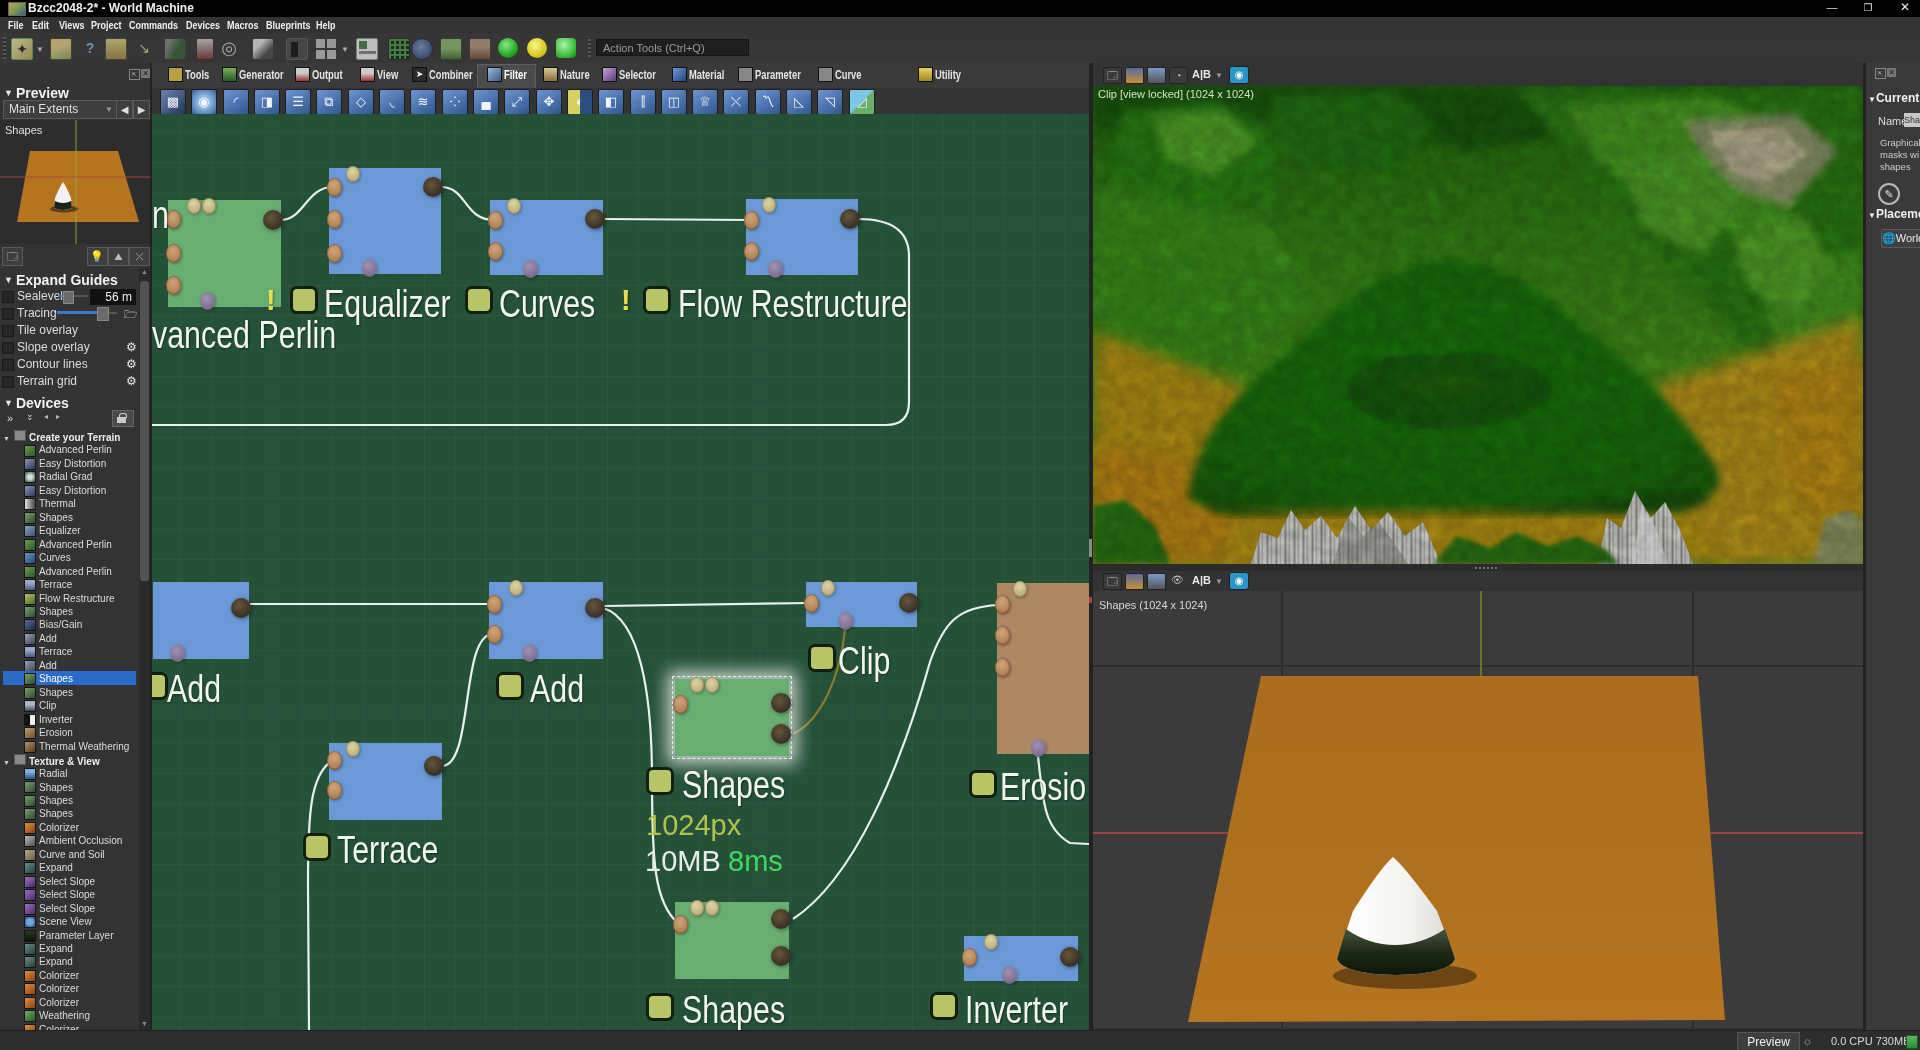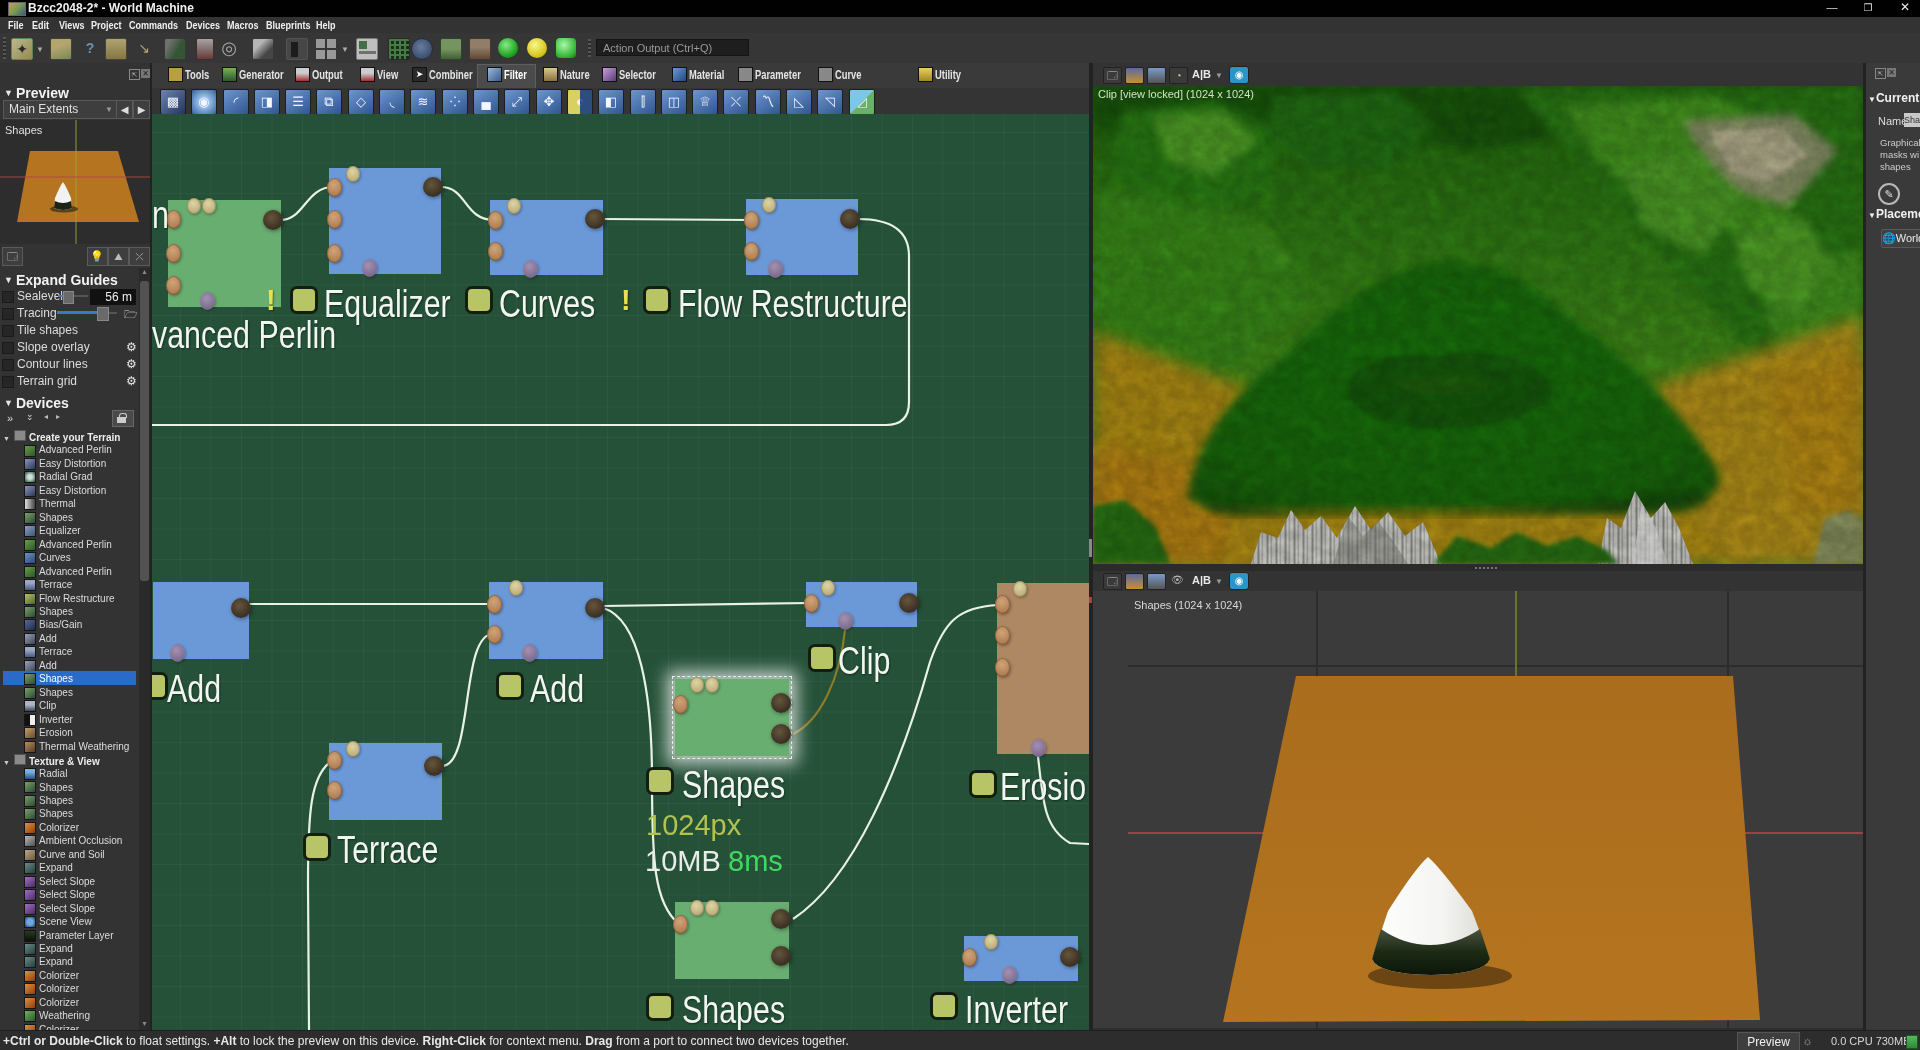--- a/index.html
+++ b/index.html
@@ -43,21 +43,21 @@
 .port{position:absolute;border-radius:50%;}
 .pin{width:15px;height:19px;background:radial-gradient(circle at 45% 35%,#d0a478,#b28156 65%,#875f3c);box-shadow:1px 1px 3px rgba(0,0,0,0.35),inset 0 0 0 1px rgba(60,40,20,0.35);}
 .ptop{width:14px;height:16px;background:radial-gradient(circle at 45% 35%,#ded4a4,#bcae7c 70%,#92835a);box-shadow:1px 1px 3px rgba(0,0,0,0.3),inset 0 0 0 1px rgba(70,60,30,0.3);}
 .pout{width:20px;height:20px;margin-left:-2px;background:radial-gradient(circle at 42% 38%,#66553c,#3f3426 60%,#2a2217);box-shadow:1px 1px 4px rgba(0,0,0,0.45);}
 .ppur{width:15px;height:18px;background:radial-gradient(circle at 42% 35%,#a291b0,#7e6c90 70%,#5a4c6a);box-shadow:1px 1px 3px rgba(0,0,0,0.3);}
 
 #rt-toolbar{left:1093px;top:63px;width:770px;height:23px;background:#333;}
 #rb-toolbar{left:1093px;top:571px;width:770px;height:20px;background:#333;}
 .vico{position:absolute;width:17px;height:15px;border:1px solid #222;border-radius:2px;font-size:10px;text-align:center;line-height:15px;color:#ddd;background:#444;}
 #view-a{left:1093px;top:86px;width:770px;height:478px;background:#2c6d14;overflow:hidden;}
-#view-b{left:1093px;top:591px;width:770px;height:437px;background:#3b3b3b;overflow:hidden;padding-left:35px;}
+#view-b{left:1093px;top:591px;width:770px;height:437px;background:#3b3b3b;overflow:hidden;}
 #splitter{left:1093px;top:564px;width:770px;height:7px;background:#2b2b2b;}
 
 #farpanel{left:1866px;top:63px;width:54px;height:967px;background:#3a3a3a;color:#e0e0e0;overflow:hidden;}
 
 #statusbar{left:0;top:1030px;width:1920px;height:20px;background:#2d2d2d;border-top:1px solid #1f1f1f;color:#e8e8e8;font-size:12px;line-height:20px;}
 .sep-v{position:absolute;background:#222;}
 </style>
 </head>
 <body>
 <div id="app">
@@ -108,21 +108,21 @@
       </div>
     <div class="tbtn" style="left:388px;background:#1a3a1a;border:1px solid #333;background-image:repeating-linear-gradient(to right,#4a9a4a 0 2px,transparent 2px 5px),repeating-linear-gradient(#4a9a4a 0 2px,transparent 2px 5px);"></div>
     <div class="tbtn" style="left:411px;background:radial-gradient(circle at 45% 40%,#7a9ac8,#2a4a78);border:1px solid #335;border-radius:50%;"></div>
     <div class="tbtn" style="left:440px;background:linear-gradient(#88b868 50%,#4a7838);border:1px solid #353;"></div>
     <div class="tbtn" style="left:469px;background:linear-gradient(#b89878 40%,#7a5838);border:1px solid #543;"></div>
     <div class="tbtn" style="left:498px;filter:none;background:radial-gradient(circle at 40% 35%,#88e888,#22a822 60%,#0a680a);border-radius:50%;"></div>
     <div class="tbtn" style="left:527px;filter:none;background:radial-gradient(circle at 40% 35%,#f8f888,#d8c822 60%,#a89408);border-radius:50%;"></div>
     <div class="tbtn" style="left:556px;filter:none;background:radial-gradient(circle at 40% 35%,#a8f8a8,#38b838 65%,#187818);border-radius:4px;"></div>
     <div class="grip" style="left:588px;top:39px;height:18px;"></div>
   </div>
-  <div id="search">Action Output (Ctrl+Q)</div>
+  <div id="search">Action Tools (Ctrl+Q)</div>
   <div class="abs" id="leftpanel">
     <div style="position:absolute;left:129px;top:6px;width:9px;height:9px;border:1px solid #888;color:#aaa;font-size:7px;line-height:9px;text-align:center;">⇱</div>
     <div style="position:absolute;left:141px;top:6px;width:9px;height:9px;background:#777;color:#222;font-size:8px;line-height:9px;text-align:center;">✕</div>
     <div class="hdr" style="left:4px;top:22px;">Preview</div>
     <div style="position:absolute;left:3px;top:37px;width:110px;height:17px;background:#3e3e3e;border:1px solid #5a5a5a;color:#e0e0e0;font-size:12px;line-height:17px;padding-left:5px;">Main Extents<span style="position:absolute;right:6px;top:0px;color:#999;font-size:8px;">▼</span></div>
     <div style="position:absolute;left:116px;top:37px;width:15px;height:17px;background:#3e3e3e;border:1px solid #5a5a5a;color:#ddd;font-size:10px;line-height:17px;text-align:center;">◀</div>
     <div style="position:absolute;left:133px;top:37px;width:15px;height:17px;background:#3e3e3e;border:1px solid #5a5a5a;color:#ddd;font-size:10px;line-height:17px;text-align:center;">▶</div>
 
     <div id="minipreview" style="position:absolute;left:0px;top:57px;width:151px;height:124px;background:#2d2d2d;overflow:hidden;">
       <svg width="151" height="124">
@@ -148,21 +148,21 @@
       <div style="position:absolute;left:58px;top:232px;width:5px;height:2px;background:#4a7ab8;"></div>
       <div style="position:absolute;left:63px;top:228px;width:9px;height:11px;background:#6a6a6a;border:1px solid #888;"></div>
       <div style="position:absolute;left:90px;top:226px;width:46px;height:16px;background:#111;color:#eee;font-size:12px;line-height:16px;text-align:right;padding-right:4px;box-sizing:border-box;">56 m</div>
     <div class="cb" style="left:2px;top:245px;"></div>
       <div class="lrow" style="left:17px;top:243px;">Tracing</div>
       <div style="position:absolute;left:57px;top:249px;width:60px;height:2px;background:#555;"></div>
       <div style="position:absolute;left:57px;top:248px;width:42px;height:3px;background:#3a78c8;"></div>
       <div style="position:absolute;left:97px;top:244px;width:10px;height:12px;background:#6a6a6a;border:1px solid #888;"></div>
       <div style="position:absolute;left:124px;top:243px;color:#ddd;font-size:11px;">🗁</div>
     <div class="cb" style="left:2px;top:262px;"></div>
-      <div class="lrow" style="left:17px;top:260px;">Tile shapes</div>
+      <div class="lrow" style="left:17px;top:260px;">Tile overlay</div>
     <div class="cb" style="left:2px;top:279px;"></div>
       <div class="lrow" style="left:17px;top:277px;">Slope overlay</div>
       <div class="gear" style="left:126px;top:277px;">⚙</div>
     <div class="cb" style="left:2px;top:296px;"></div>
       <div class="lrow" style="left:17px;top:294px;">Contour lines</div>
       <div class="gear" style="left:126px;top:294px;">⚙</div>
     <div class="cb" style="left:2px;top:313px;"></div>
       <div class="lrow" style="left:17px;top:311px;">Terrain grid</div>
       <div class="gear" style="left:126px;top:311px;">⚙</div>
     <div class="hdr" style="left:4px;top:332px;">Devices</div>
@@ -583,21 +583,20 @@
     <div style="position:absolute;left:21px;top:5px;width:9px;height:9px;background:#777;color:#222;font-size:8px;line-height:9px;text-align:center;">✕</div>
     <div style="position:absolute;left:2px;top:28px;font-size:12px;font-weight:bold;color:#f0f0f0;white-space:nowrap;"><span style="font-size:8px;">▼</span>Current De</div>
     <div style="position:absolute;left:12px;top:52px;font-size:11px;color:#ddd;">Name</div>
     <div style="position:absolute;left:38px;top:50px;width:20px;height:14px;background:#c8c8c8;color:#333;font-size:9px;line-height:14px;">Sha</div>
     <div style="position:absolute;left:14px;top:74px;font-size:9.5px;color:#cccccc;line-height:12px;">Graphical<br>masks wi<br>shapes</div>
     <div style="position:absolute;left:12px;top:120px;width:18px;height:18px;border:2px solid #b8b8b8;border-radius:50%;color:#ddd;font-size:11px;line-height:18px;text-align:center;">✎</div>
     <div style="position:absolute;left:2px;top:144px;font-size:12px;font-weight:bold;color:#f0f0f0;white-space:nowrap;"><span style="font-size:8px;">▼</span>Placement</div>
     <div style="position:absolute;left:15px;top:166px;width:45px;height:17px;background:#404040;border:1px solid #5a5a5a;border-radius:2px;color:#e8e8e8;font-size:11px;line-height:17px;"><span style="color:#9ac;font-size:11px;">🌐</span>World</div>
   </div>
   <div class="abs" id="statusbar">
-    <span style="margin-left:3px;"><b>+Ctrl or Double-Click</b> to float settings. <b>+Alt</b> to lock the preview on this device. <b>Right-Click</b> for context menu. <b>Drag</b> from a port to connect two devices together.</span>
     <div style="position:absolute;left:1737px;top:1px;width:61px;height:18px;background:#3e3e3e;border:1px solid #555;color:#f0f0f0;text-align:center;line-height:18px;font-size:12px;">Preview</div>
     <div style="position:absolute;left:1802px;top:0px;color:#999;font-size:12px;">☼</div>
     <div style="position:absolute;left:1831px;top:0px;color:#d8d8d8;font-size:11px;">0.0 CPU 730MB</div>
     <div style="position:absolute;left:1906px;top:4px;width:10px;height:12px;background:linear-gradient(#5ab860,#2a8a38);border:1px solid #1a5a20;"></div>
   </div>
   <div class="abs sep-v" style="left:150px;top:63px;width:2px;height:967px;"></div>
   <div class="abs sep-v" style="left:1089px;top:63px;width:4px;height:967px;"></div>
   <div class="abs" style="left:1089px;top:539px;width:3px;height:18px;background:#8a8a8a;"></div>
   <div class="abs" style="left:1089px;top:597px;width:3px;height:6px;background:#b04040;"></div>
   <div class="abs sep-v" style="left:1863px;top:63px;width:3px;height:967px;"></div>

